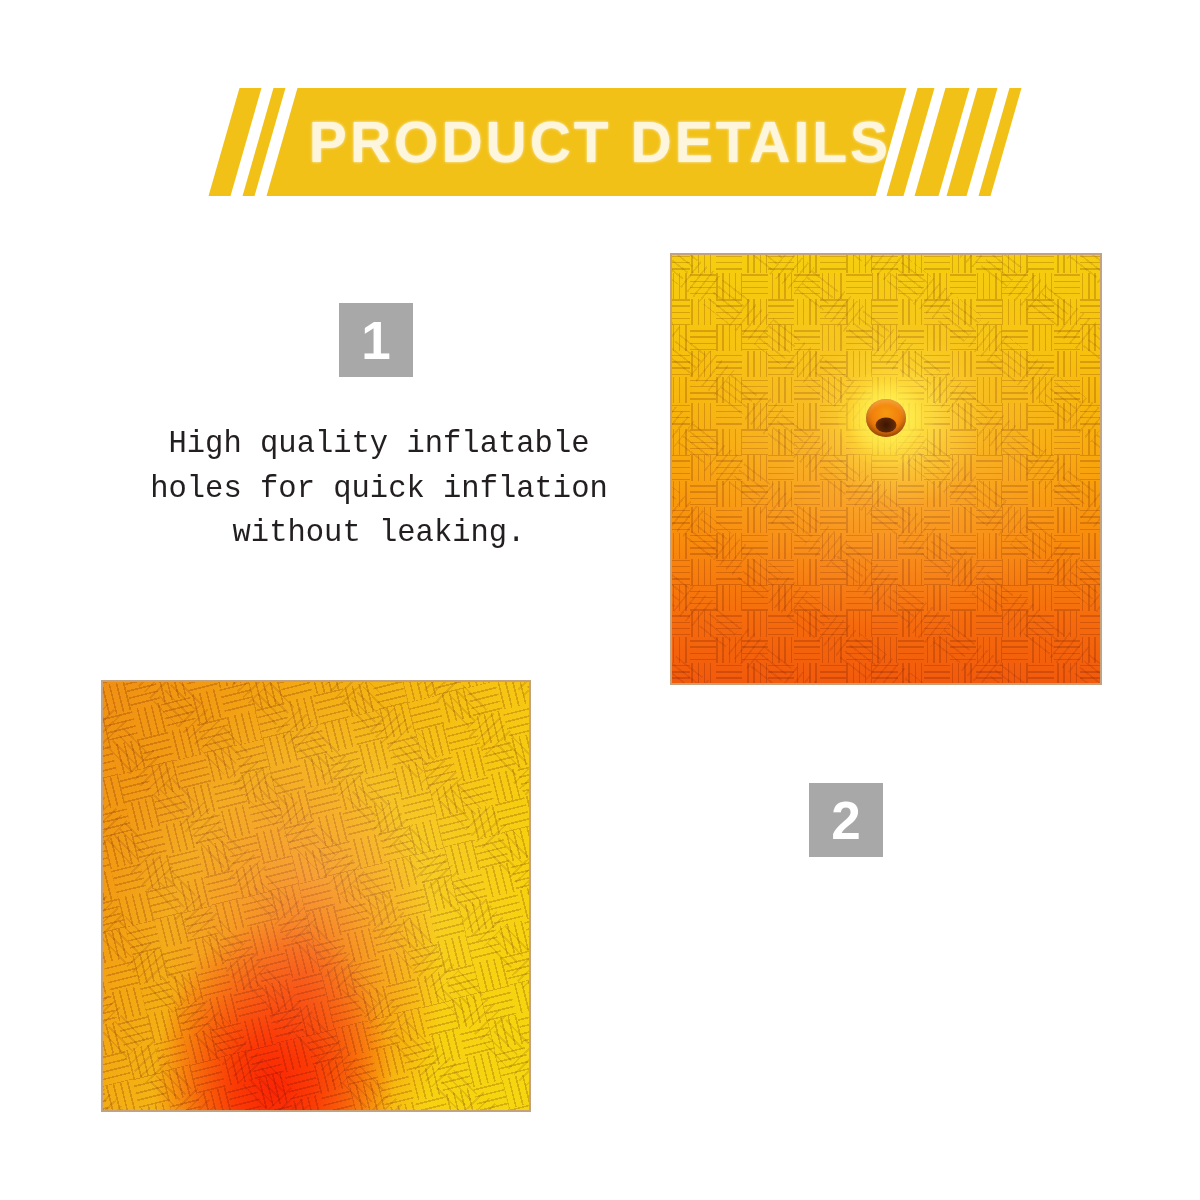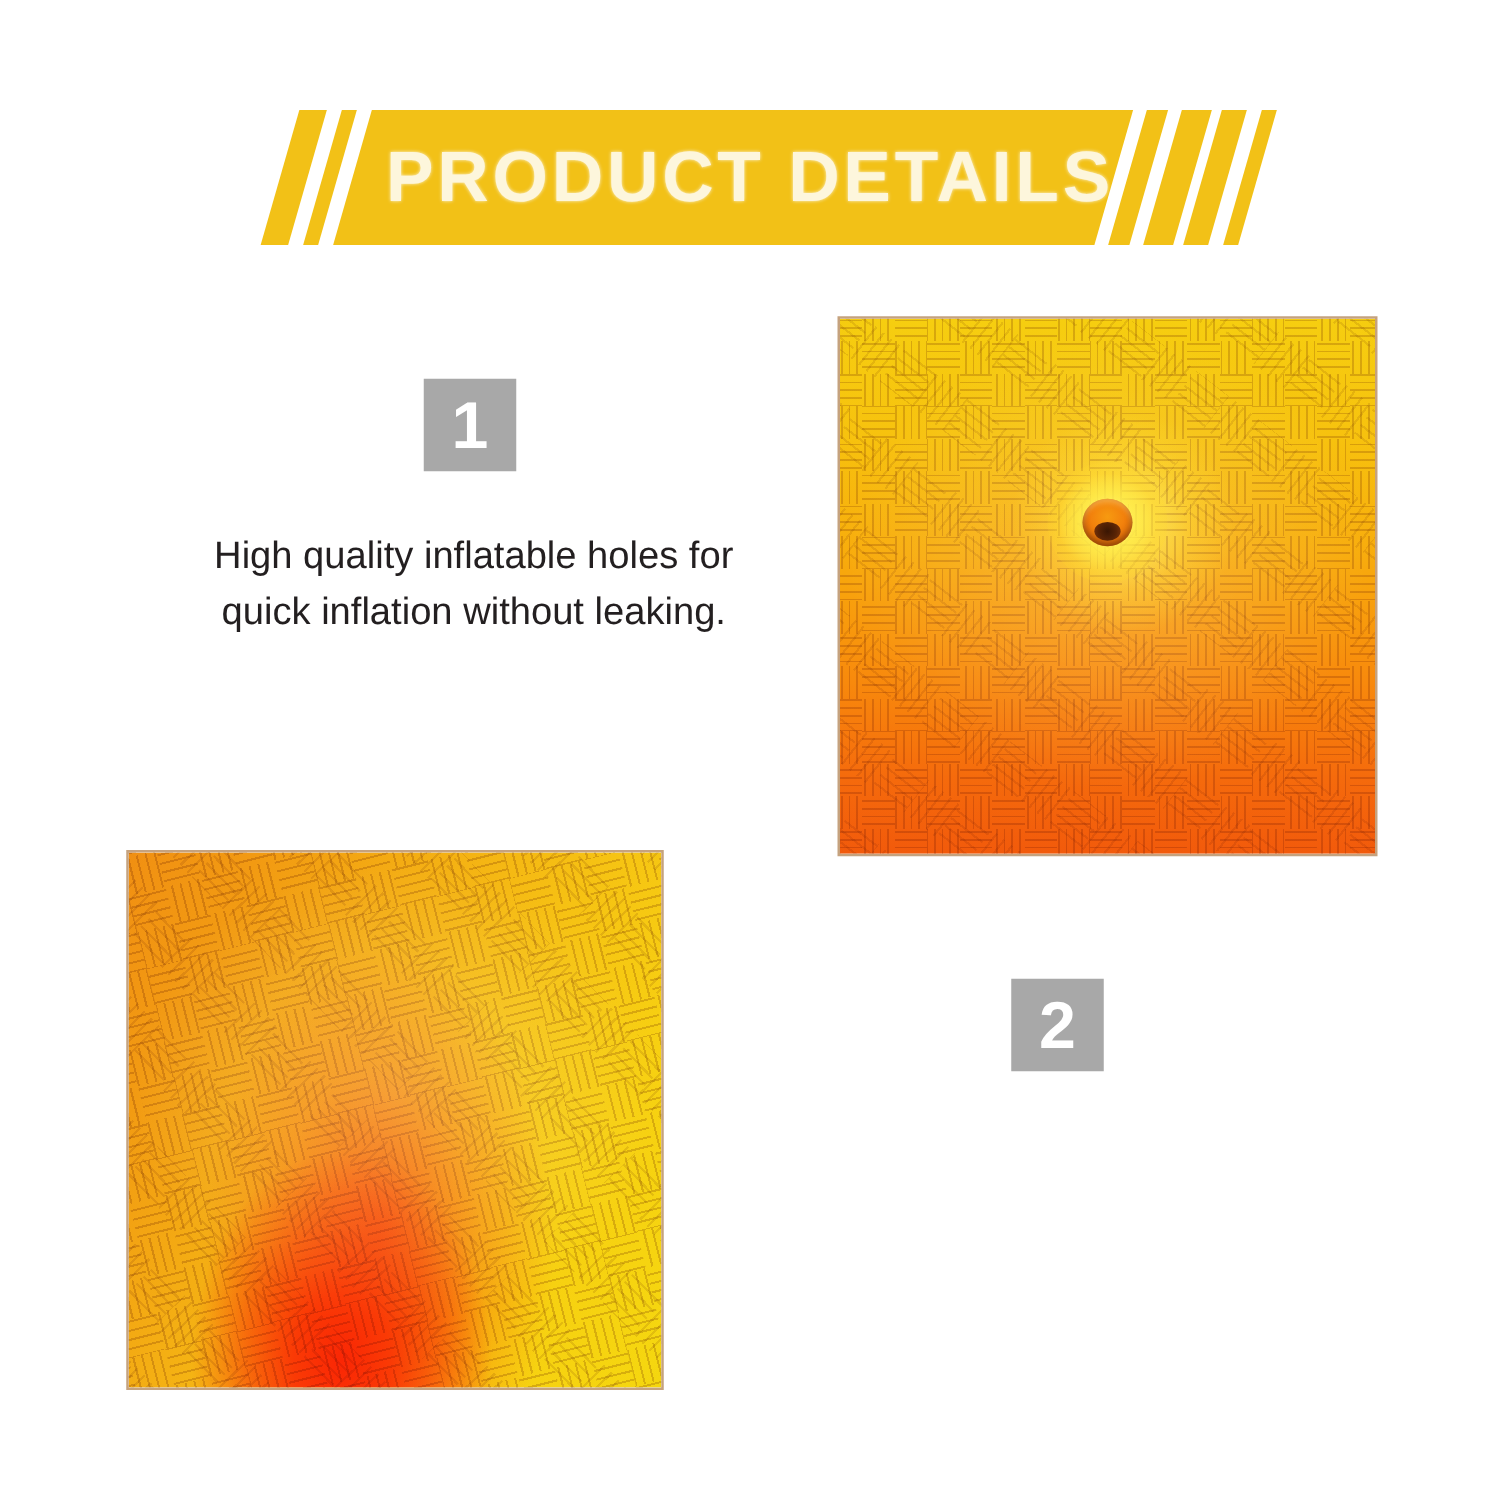--- a/index.html
+++ b/index.html
@@ -102,21 +102,21 @@
   #badge-2 { left: 809px; top: 783px; }
 
   
   .caption {
     position: absolute;
     text-align: center;
     color: #231F20;
     font-size: 30.5px;
     line-height: 1.46;
   }
-  #caption-1 { left: 150px; top: 422px;  width: 458px; }
+  #caption-1 { left: 150px; top: 422px;  width: 458px; font-family: Liberation Mono, monospace; }
   #caption-2 { left: 598px; top: 885px;  width: 514px; }
 
   
   .photo {
     position: absolute;
     overflow: hidden;
     border: 2px solid rgba(150, 85, 20, .55);
   }
 
   #photo-1 { left: 670px; top: 253px; width: 432px; height: 432px; }

